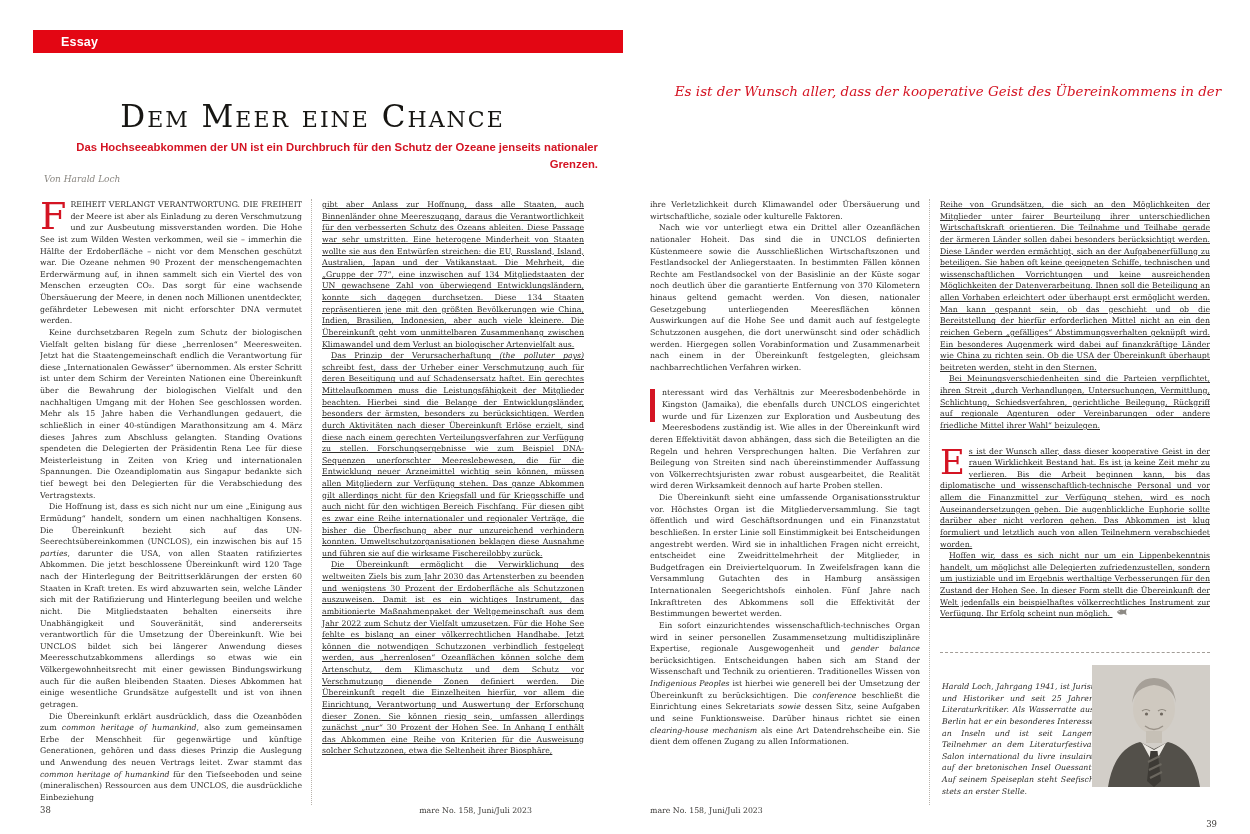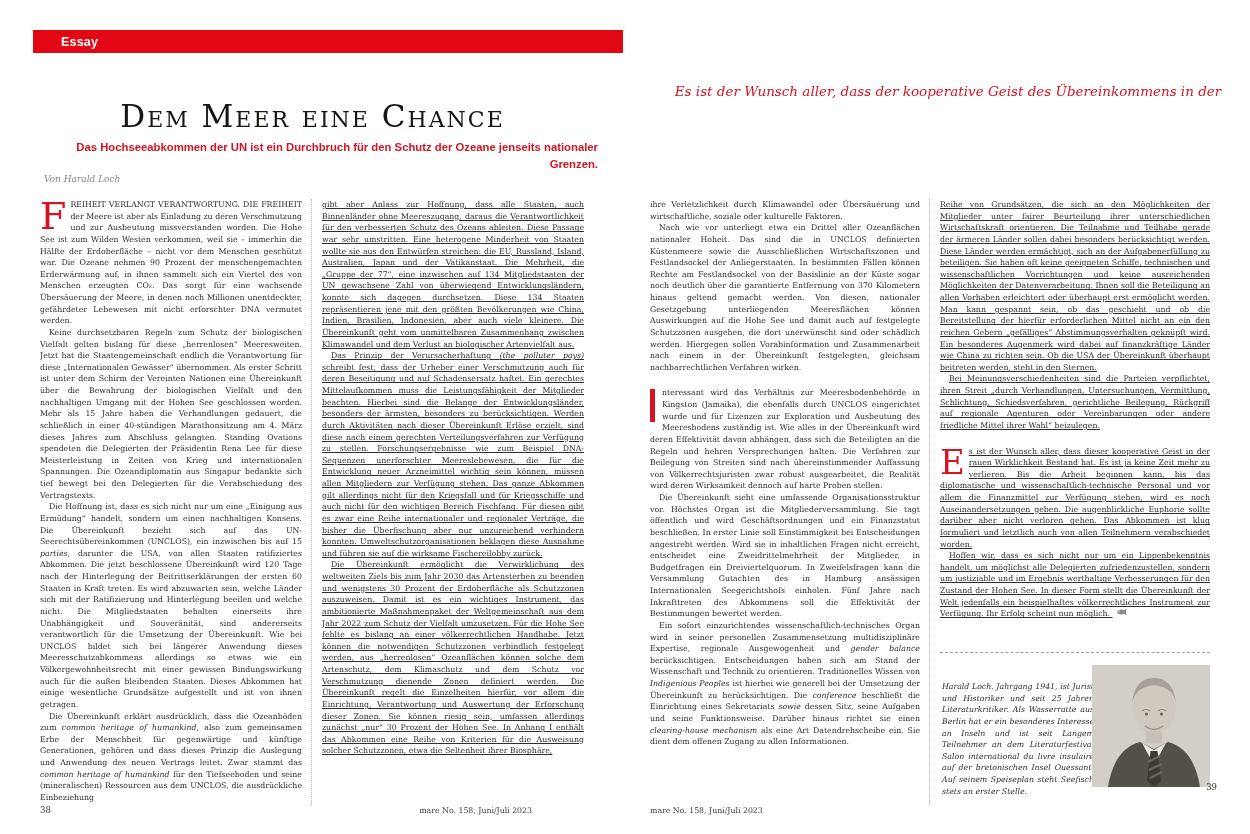--- a/index.html
+++ b/index.html
@@ -49,21 +49,21 @@
   .bio{position:absolute;left:2px;top:28px;width:152px;margin:0;font-style:italic;
        font-size:8.4px;line-height:13.2px;color:#4e4b47;text-align:left;}
   .author-photo{position:absolute;right:0;top:12px;width:118px;height:122px;display:block;}
   .fish{display:inline-block;vertical-align:baseline;margin-left:3px;}
   
   .footer-item{position:absolute;font-size:7.8px;color:#3c3a37;}
   .pageno{font-size:8.5px;}
   .fi-38{left:40px;top:805px;}
   .fi-issue-l{left:40px;top:806px;width:492px;text-align:right;}
   .fi-issue-r{left:650px;top:806px;}
-  .fi-39{right:33px;top:782px;}
+  .fi-39{right:33px;top:819px;}
 </style>
 </head>
 <body>
 
 <div class="spread">
 
   <section>
     <div class="kicker-bar">
       <span>Essay</span>
     </div>

